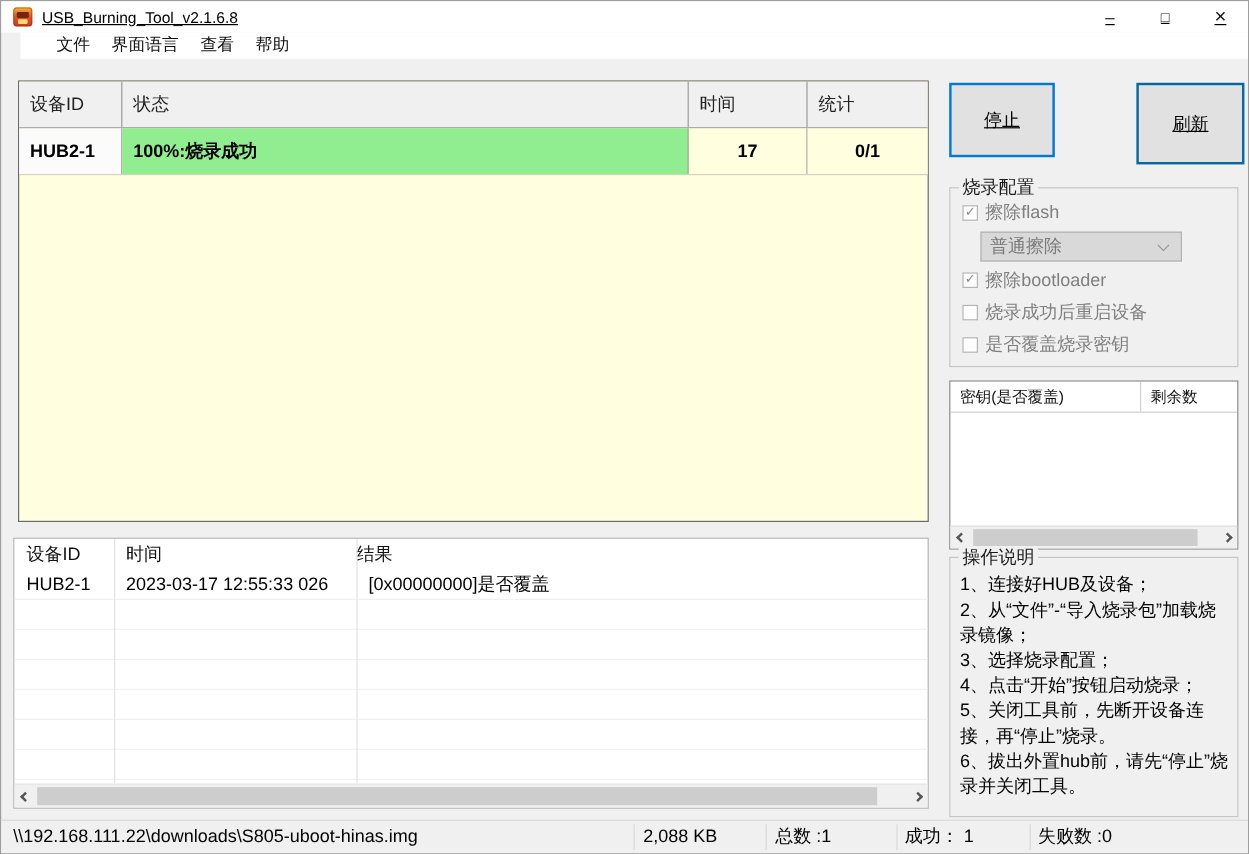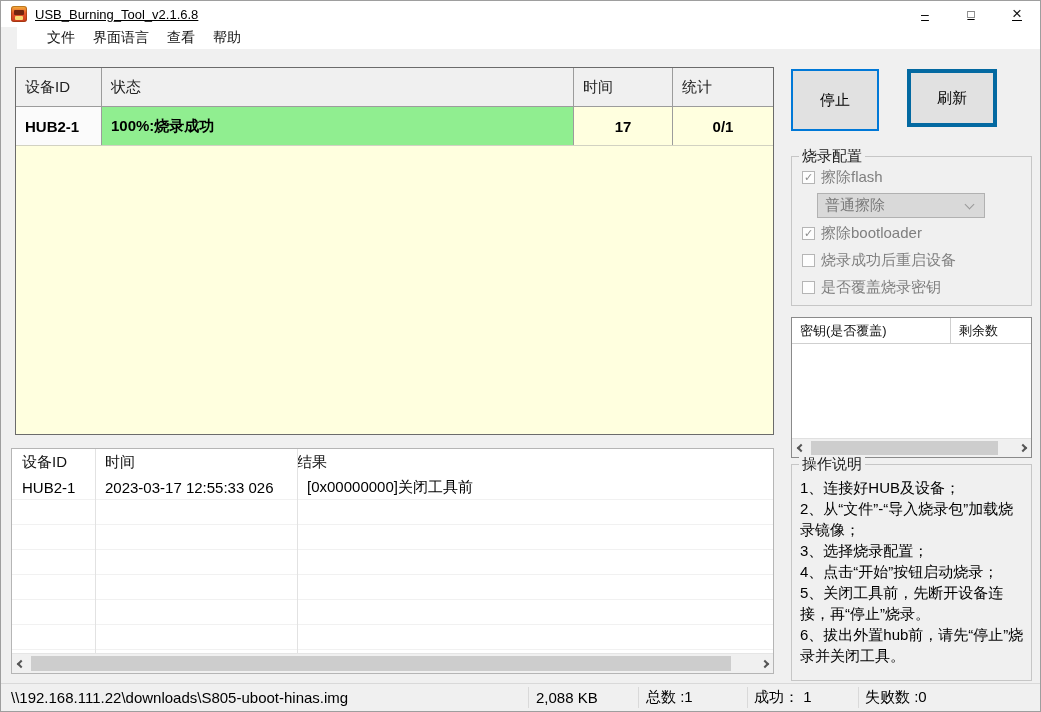--- a/index.html
+++ b/index.html
@@ -32,23 +32,23 @@
   .dt-header .c { display:flex; align-items:center; padding-left:9px; border-right:1px solid #9c9c9c; }
   .dt-header .c1 { width:86px; } .dt-header .c2 { width:472px; } .dt-header .c3 { width:99px; }
   .dt-header .c4 { flex:1; border-right:none; }
   .dt-row { display:flex; height:39px; font-size:15px; font-weight:bold; color:#000; border-bottom:1px solid #d2d2c2; }
   .dt-row > div { display:flex; align-items:center; }
   .dt-row .id { width:86px; background:#fbfbfb; border-right:1px solid #9c9c9c; padding-left:9px; }
   .dt-row .status { width:472px; background:#90ee90; border-right:1px solid #9c9c9c; padding-left:9px; }
   .dt-row .time { width:99px; background:#ffffdf; border-right:1px solid #9c9c9c; justify-content:center;text-align:right; }
   .dt-row .stats { flex:1; background:#ffffdf; justify-content:center; }
   
-  .btn { position:absolute; background:#e1e1e1; font-size:15px; color:#000; display:flex; align-items:center; justify-content:center; cursor:default; }
+  .btn { position:absolute; background:#e1e1e1; font-size:15px; color:#000; display:flex; align-items:center; justify-content:center; cursor:default;text-decoration:underline; }
   .btn-stop { left:790px; top:68px; width:88px; height:62px; border:2px solid #0078d7; }
-  .btn-refresh { left:906px; top:68px; width:90px; height:58px; border:4px solid #0369a1; }
+  .btn-refresh { left:946px; top:68px; width:90px; height:68px; border:2px solid #0369a1; }
   
   .group { position:absolute; border:1px solid #c6c6c6; }
   .group-title { position:absolute; top:-10px; left:7px; background:#f0f0f0; padding:0 3px; font-size:15px; color:#1a1a1a; }
   .g-config { left:790px; top:155px; width:241px; height:150px; }
   .g-instr  { left:790px; top:463px; width:241px; height:217px; }
   
   .cfg-row { position:absolute; left:10px; display:flex; align-items:center; gap:6px; font-size:15px; color:#7f7f7f; }
   .checkbox { width:13px; height:13px; border:1px solid #b5b5b5; background:#fdfdfd; display:flex; align-items:center; justify-content:center; font-size:11px; color:#8c8c8c; line-height:1; flex:0 0 auto; }
   .r1 { top:11px; } .r2 { top:67px; } .r3 { top:94px; } .r4 { top:121px; }
   .dropdown { position:absolute; left:25px; top:36px; width:168px; height:25px; background:#d9d9d9; border:1px solid #b1b1b1; display:flex; align-items:center; padding-left:7px; font-size:15px; color:#7a7a7a; }
@@ -183,21 +183,21 @@
     <div class="lt-vline v1"></div>
     <div class="lt-vline v2"></div>
     <div class="lt-header">
       <div class="h1">设备ID</div>
       <div class="h2">时间</div>
       <div class="h3">结果</div>
     </div>
     <div class="lt-row">
       <div class="d1">HUB2-1</div>
       <div class="d2">2023-03-17 12:55:33 026</div>
-      <div class="d3">[0x00000000]关闭工具前</div>
+      <div class="d3">[0x00000000]是否覆盖</div>
     </div>
     <div class="lt-empty"></div>
     <div class="lt-empty"></div>
     <div class="lt-empty"></div>
     <div class="lt-empty"></div>
     <div class="lt-empty"></div>
     <div class="lt-empty"></div>
     <div class="lt-empty"></div>
     <div class="hscroll lt-scroll">
       <span class="hs-arrow aleft">

